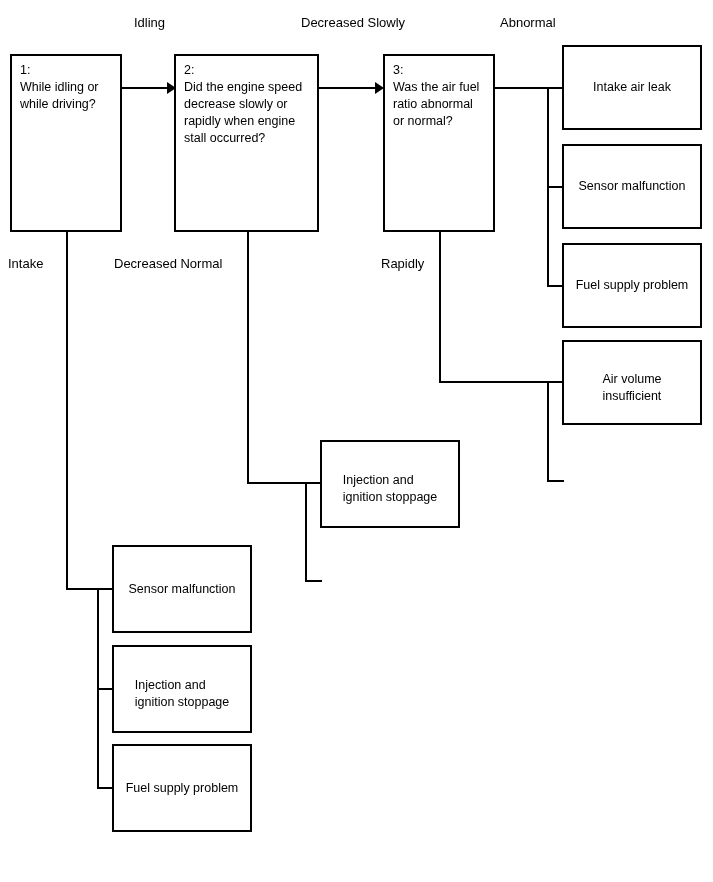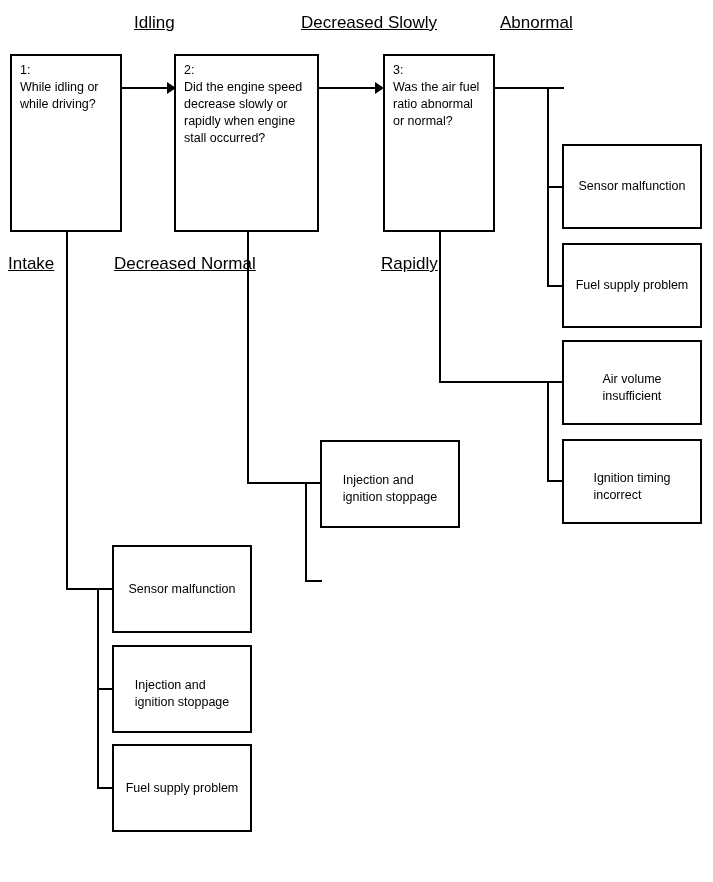--- a/index.html
+++ b/index.html
@@ -67,26 +67,25 @@
     position: absolute;
     width: 0;
     height: 0;
     border-top: 6px solid transparent;
     border-bottom: 6px solid transparent;
     border-left: 9px solid #000000;
     z-index: 4;
   }
   .branch-label {
     position: absolute;
-    font-size: 17px;
+    font-size: 13px;
     line-height: 15px;
     color: #000000;
     white-space: nowrap;
     z-index: 2;
-    text-decoration: underline;
   }
 </style>
 </head>
 <body>
 
 <div id="canvas">
 
   <div class="branch-label" style="left:134px; top:15px;">Idling</div>
   <div class="branch-label" style="left:301px; top:15px;">Decreased Slowly</div>
   <div class="branch-label" style="left:500px; top:15px;">Abnormal</div>
@@ -145,38 +144,37 @@
 stall occurred?</div>
   </div>
 
   <div class="node decision" style="left:383px; top:54px; width:112px; height:178px;">
     <div class="node-text">3:
 Was the air fuel
 ratio abnormal
 or normal?</div>
   </div>
 
+  <div class="node outcome vcenter" style="left:562px; top:45px; width:140px; height:85px;">
+    <div class="node-text">Intake air leak</div>
+  </div>
 
   <div class="node outcome vcenter" style="left:562px; top:144px; width:140px; height:85px;">
     <div class="node-text">Sensor malfunction</div>
   </div>
 
   <div class="node outcome vcenter" style="left:562px; top:243px; width:140px; height:85px;">
     <div class="node-text">Fuel supply problem</div>
   </div>
 
   <div class="node outcome" style="left:562px; top:340px; width:140px; height:85px;">
     <div class="node-text">Air volume
 insufficient</div>
   </div>
 
-  <div class="node outcome" style="left:562px; top:439px; width:140px; height:85px;">
-    <div class="node-text">Ignition timing
-incorrect</div>
-  </div>
 
   <div class="node outcome" style="left:320px; top:440px; width:140px; height:88px;">
     <div class="node-text">Injection and
 ignition stoppage</div>
   </div>
 
 
   <div class="node outcome vcenter" style="left:112px; top:545px; width:140px; height:88px;">
     <div class="node-text">Sensor malfunction</div>
   </div>

